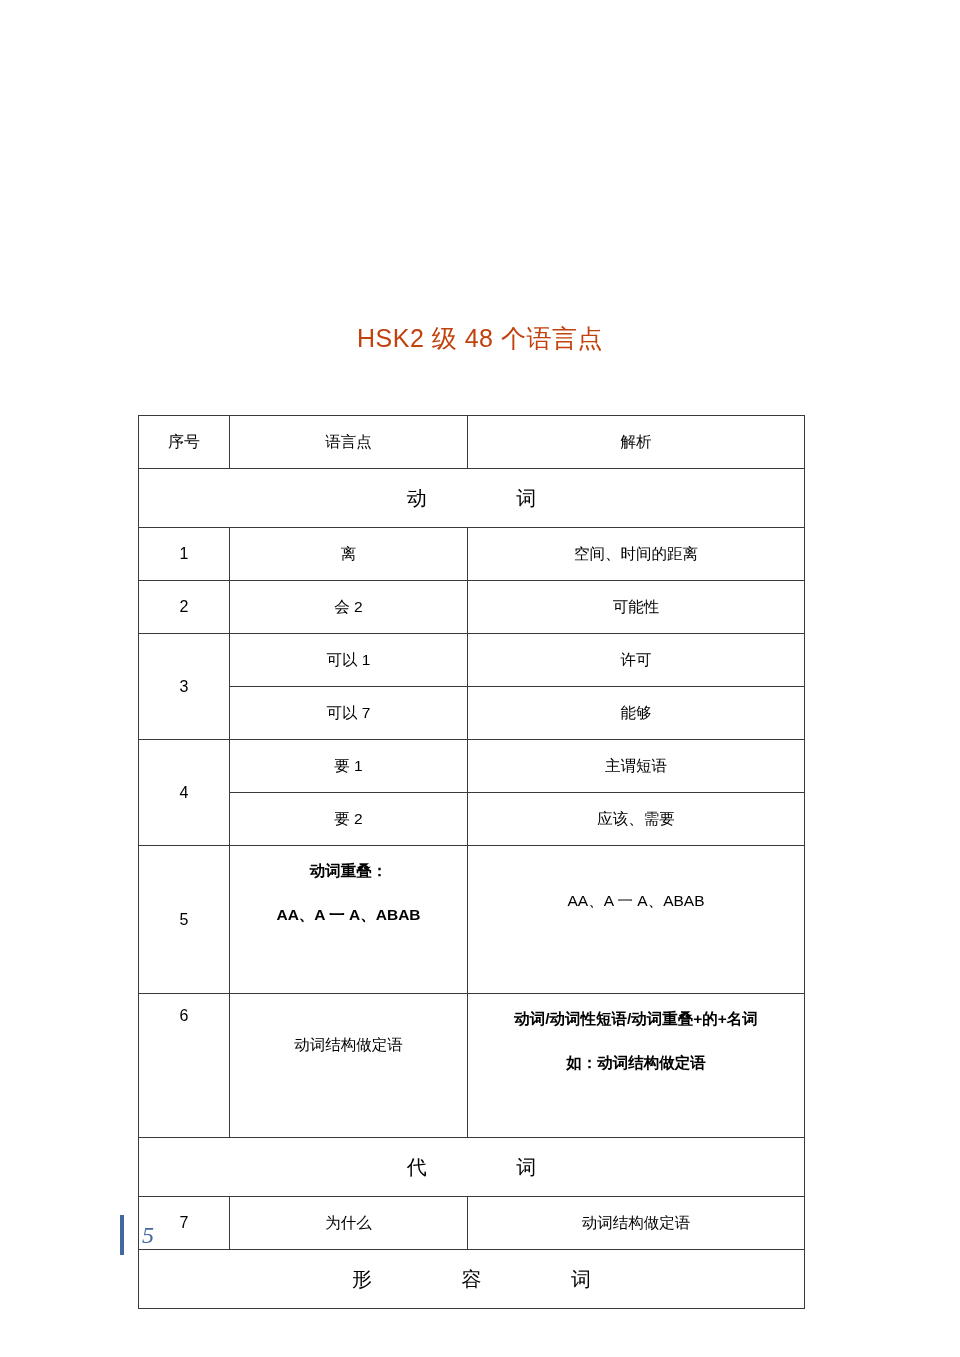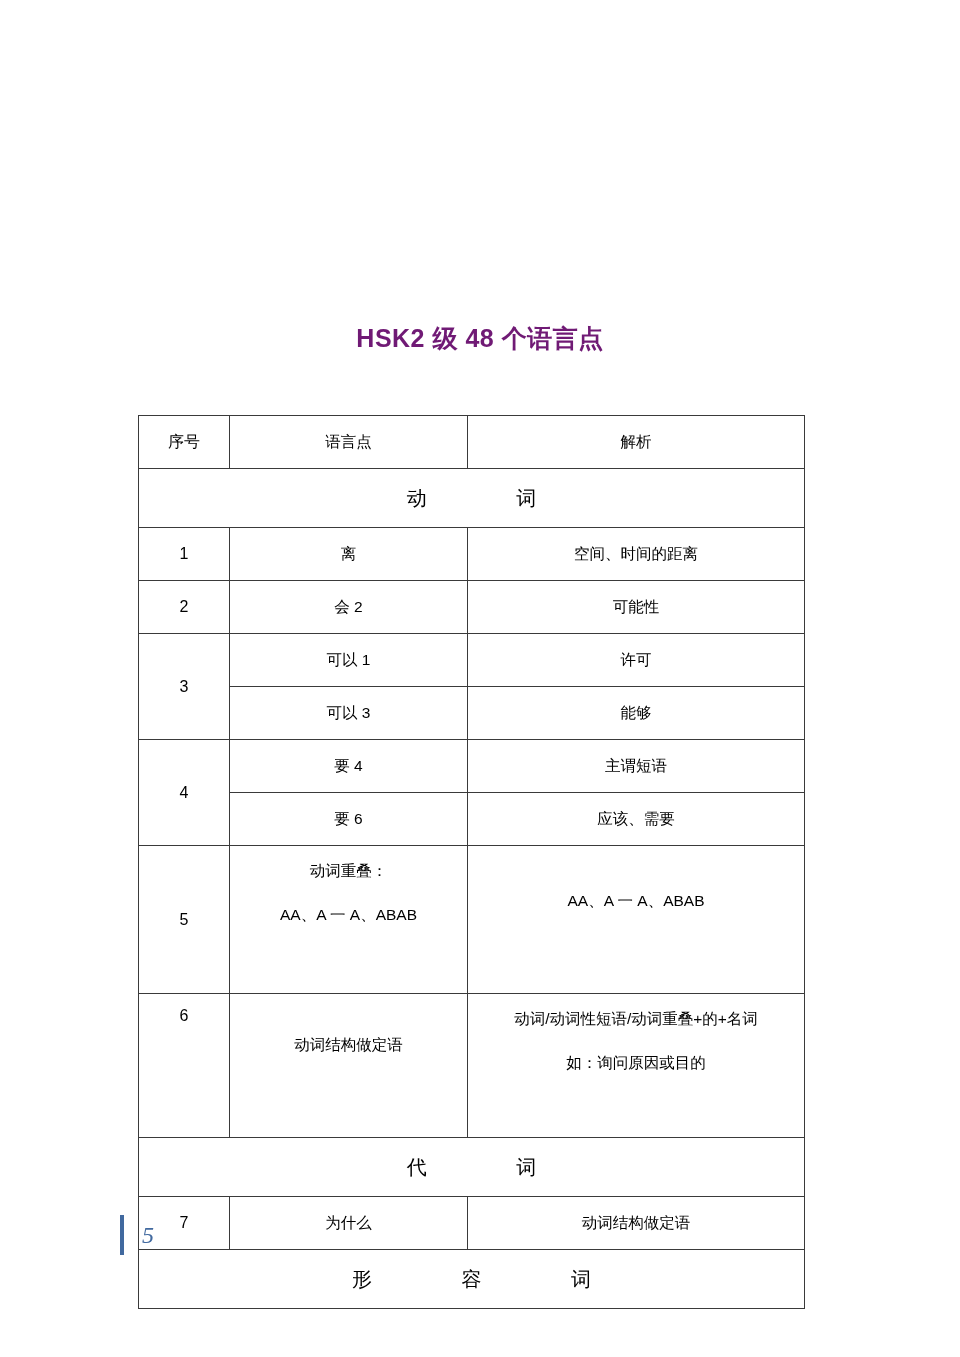--- a/index.html
+++ b/index.html
@@ -22,23 +22,23 @@
   }
 
   
   .doc-title {
     position: absolute;
     left: 0;
     top: 322px;
     width: 960px;
     text-align: center;
     font-size: 25px;
-    font-weight: bold;
+    font-weight: normal;
     letter-spacing: 0.5px;
-    color: #701a75;
+    color: #c2410c;
   }
 
   
   .grammar-table {
     position: absolute;
     left: 138px;
     top: 415px;
     width: 666px;
     border-collapse: collapse;
     table-layout: fixed;
@@ -80,20 +80,21 @@
 
   td.tall-2 { height: 103px; }
 
   td.cell-no { font-size: 16px; }
 
   .stack {
     display: block;
   }
   .stack .line {
     display: block;
+    font-weight: bold;
   }
   .stack .line + .line {
     margin-top: 22px;
   }
 
   td.align-top-pad {
     vertical-align: top;
     padding-top: 10px;
   }
   td.shift-down {
@@ -169,52 +170,52 @@
         <td class="cell-point">会 2</td>
         <td class="cell-expl">可能性</td>
       </tr>
 
       <tr>
         <td class="cell-no" rowspan="2">3</td>
         <td class="cell-point">可以 1</td>
         <td class="cell-expl">许可</td>
       </tr>
       <tr>
-        <td class="cell-point">可以 3</td>
+        <td class="cell-point">可以 7</td>
         <td class="cell-expl">能够</td>
       </tr>
 
       <tr>
         <td class="cell-no" rowspan="2">4</td>
-        <td class="cell-point">要 4</td>
+        <td class="cell-point">要 1</td>
         <td class="cell-expl">主谓短语</td>
       </tr>
       <tr>
-        <td class="cell-point">要 6</td>
+        <td class="cell-point">要 2</td>
         <td class="cell-expl">应该、需要</td>
       </tr>
 
       <tr>
         <td class="cell-no tall-2">5</td>
         <td class="cell-point tall-2 expl-stack">
           <span class="stack">
             <span class="line">动词重叠：</span>
             <span class="line">AA、A 一 A、ABAB</span>
           </span>
         </td>
         <td class="cell-expl tall-2 expl-mid-low">AA、A 一 A、ABAB</td>
       </tr>
 
       <tr>
         <td class="cell-no tall-2 align-top-pad">6</td>
         <td class="cell-point tall-2 shift-down">动词结构做定语</td>
         <td class="cell-expl tall-2 expl-stack">
           <span class="stack">
             <span class="line">动词/动词性短语/动词重叠+的+名词</span>
-            <span class="line">如：询问原因或目的</span>
+            <span class="line">如：动词结构做定语</span>
           </span>
         </td>
       </tr>
 
       <tr>
         <td class="cell-section" colspan="3">代 词</td>
       </tr>
 
       <tr>
         <td class="cell-no">7</td>

